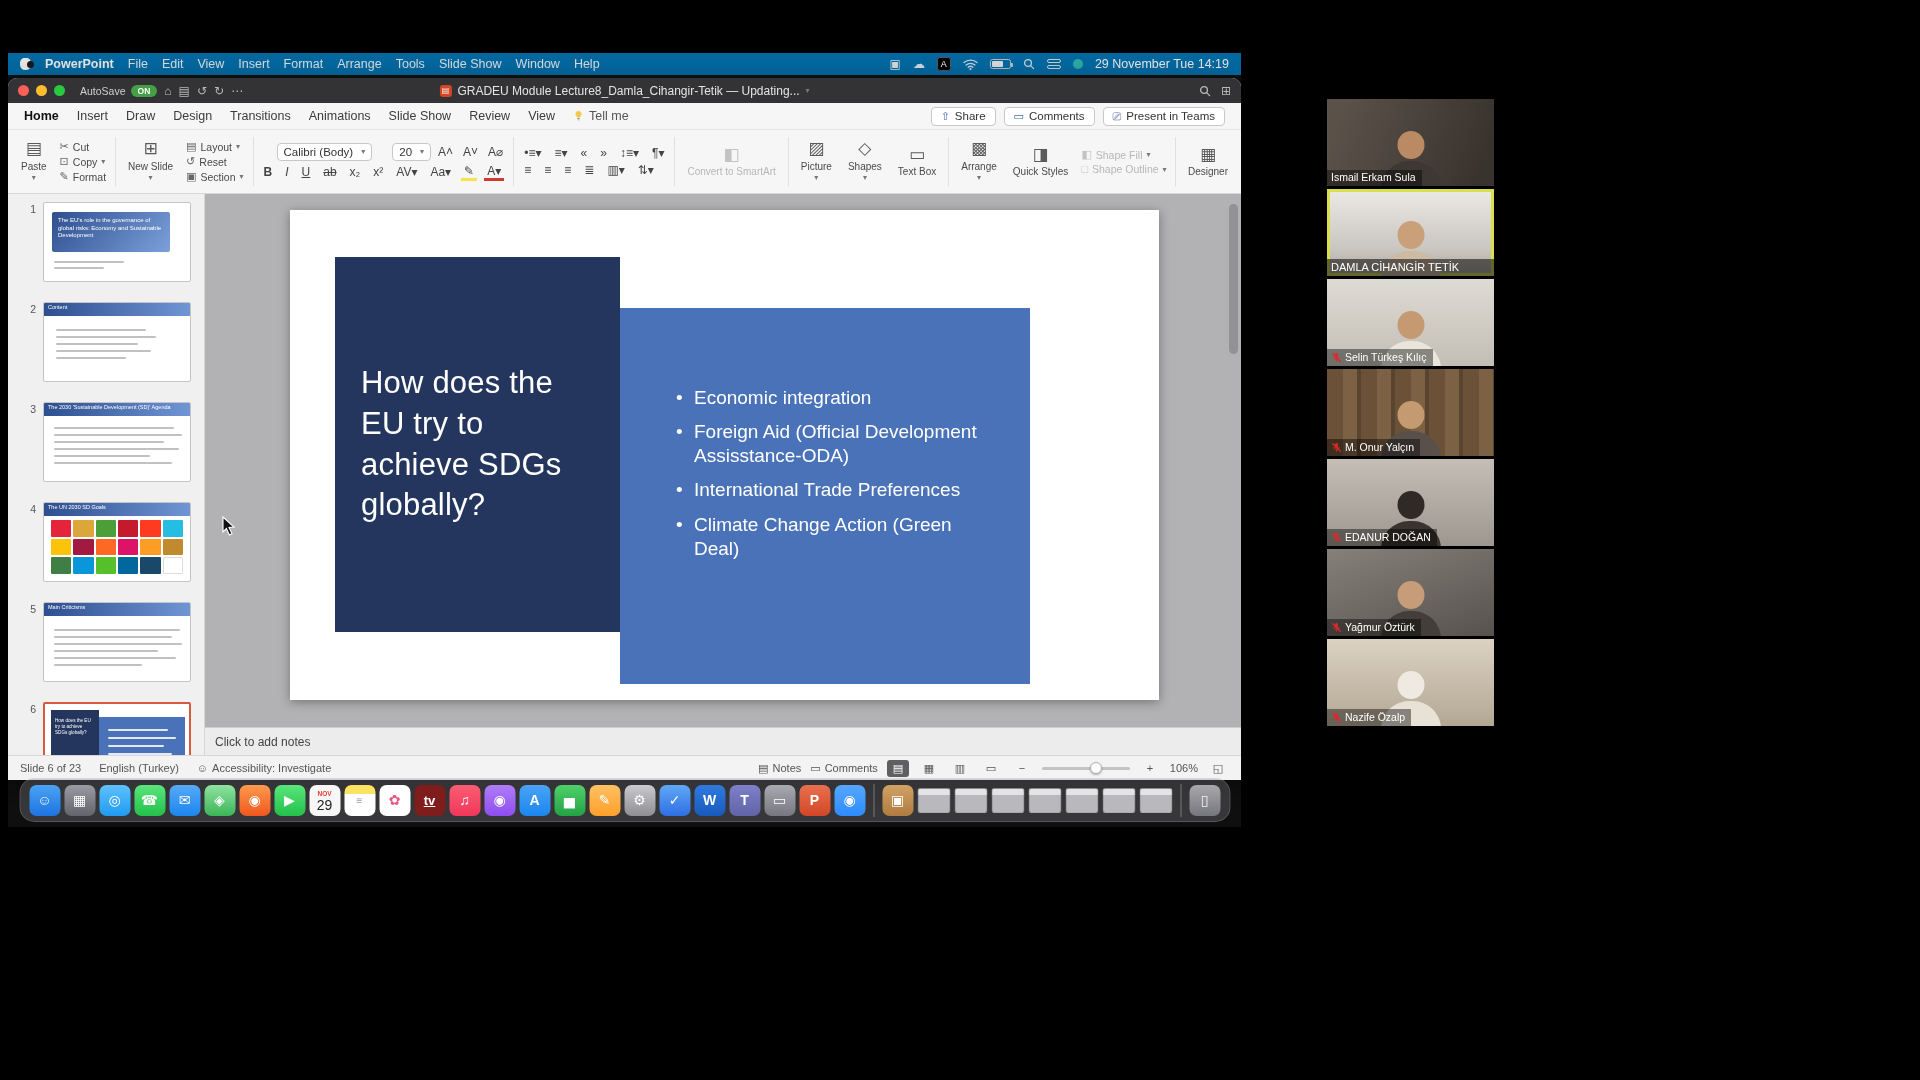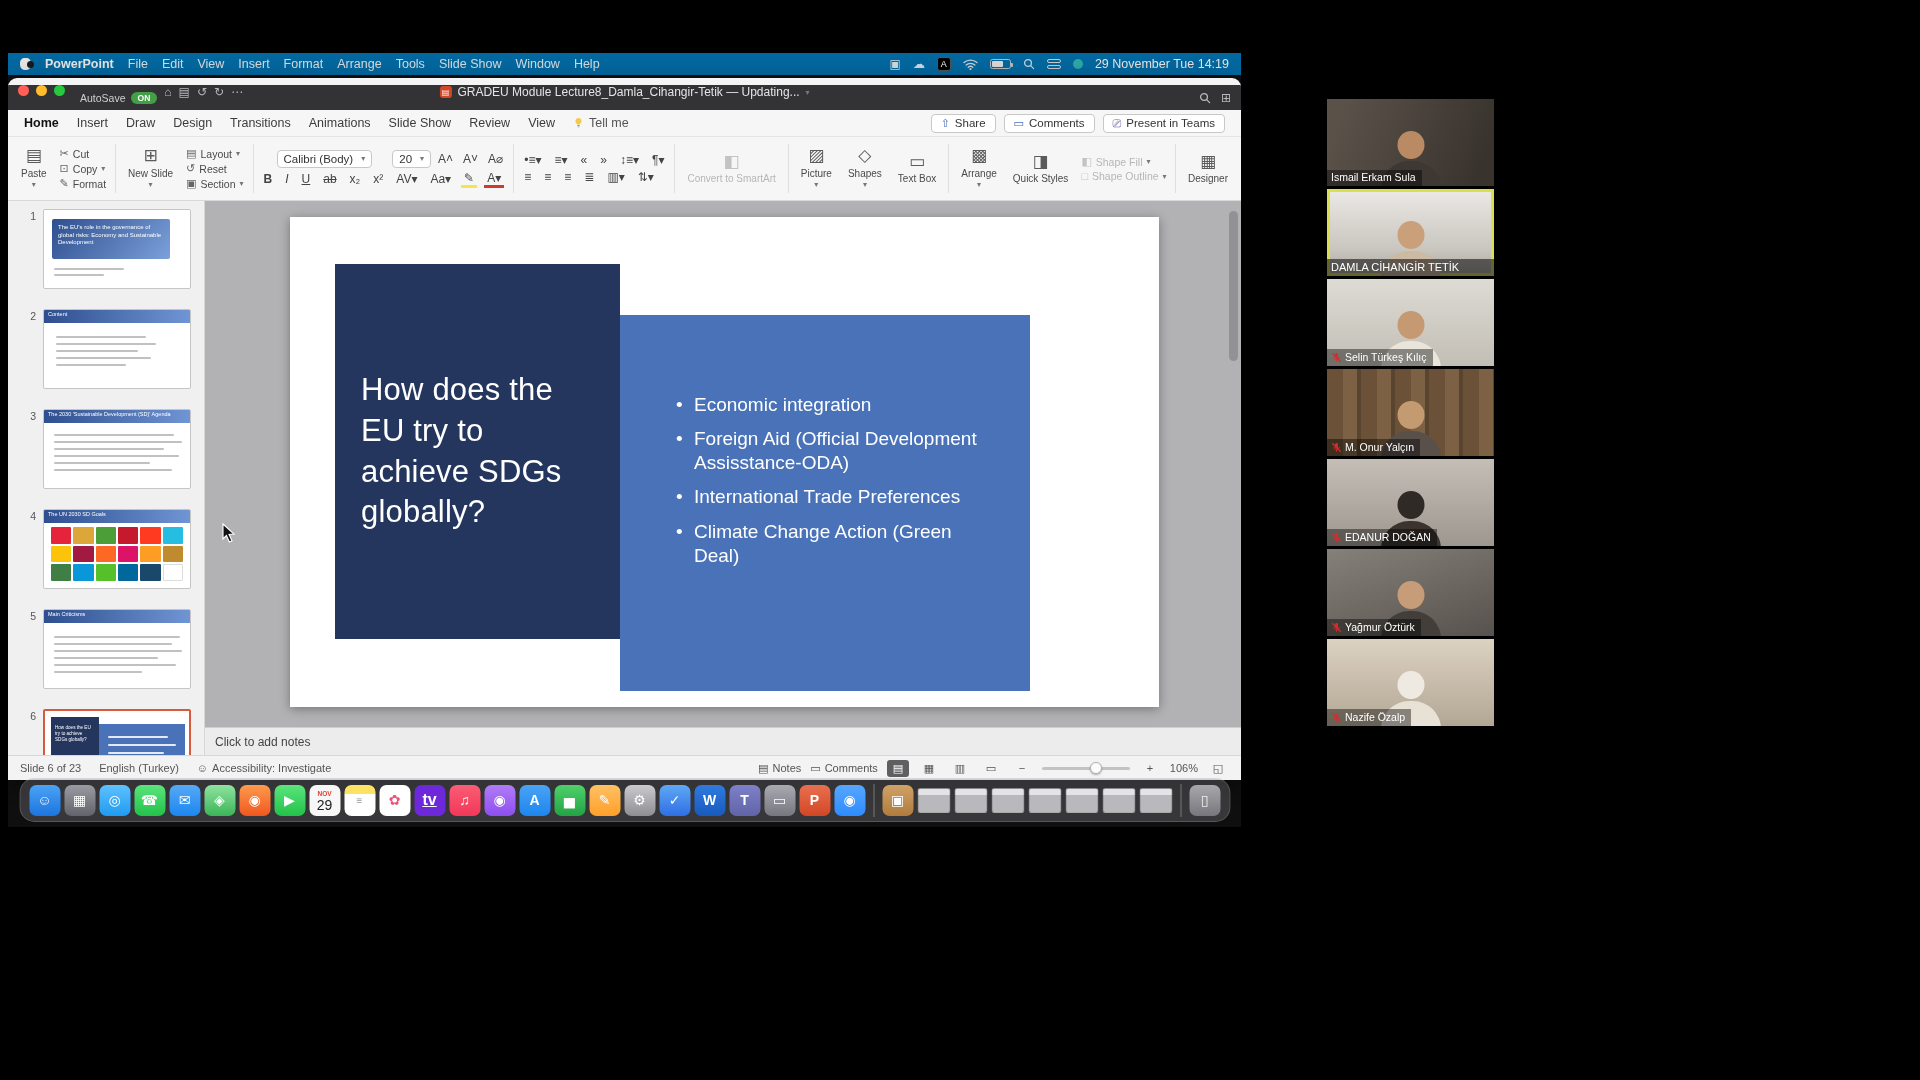--- a/index.html
+++ b/index.html
@@ -21,21 +21,21 @@
   .battery{width:21px;height:10px;border:1px solid #bbb;border-radius:2.5px;position:relative;}
   .battery::before{content:"";position:absolute;left:1px;top:1px;bottom:1px;width:60%;background:#dadada;border-radius:1px;}
   .battery::after{content:"";position:absolute;right:-3px;top:2.5px;width:2px;height:4px;background:#bbb;border-radius:0 1px 1px 0;}
   .cc-ic{display:flex;flex-direction:column;gap:2px;}
   .cc-ic i{width:14px;height:4px;border:1px solid #ccc;border-radius:2px;display:block;}
   .cam-dot{width:10px;height:10px;border-radius:50%;background:#2ea9a4;}
   .clock{white-space:nowrap;}
 
   
   .window{position:absolute;left:0;top:25px;width:1233px;height:702px;border-radius:9px 9px 0 0;overflow:hidden;display:flex;flex-direction:column;box-shadow:0 12px 34px rgba(0,0,0,.55);background:#f5f4f4;}
-  .titlebar{height:25px;background:#333336;display:flex;gap:7px;padding:0 10px;position:relative;flex:0 0 auto;margin-top:7px;}
+  .titlebar{height:25px;background:#333336;display:flex;align-items:center;gap:7px;padding:0 10px;position:relative;flex:0 0 auto;}
   .tl{width:11px;height:11px;border-radius:50%;}
   .tl.r{background:#ff5f57}.tl.y{background:#febc2e}.tl.g{background:#28c840}
   .as-wrap{display:flex;align-items:center;gap:5px;margin-left:8px;color:#cfcfcf;font-size:10.5px;}
   .as-pill{background:var(--autosave-green,#43a047);color:#fff;font-size:8.5px;font-weight:700;border-radius:8px;padding:1px 7px;}
   .tb-ic{color:#b9b9bc;font-size:12px;}
   .title-center{position:absolute;left:50%;transform:translateX(-50%);display:flex;align-items:center;gap:6px;color:#e4e4e6;font-size:12px;white-space:nowrap;}
   .docic{width:12px;height:12px;border-radius:3px;background:#d24726;color:#fff;font-size:8px;display:flex;align-items:center;justify-content:center;}
   .title-right{margin-left:auto;display:flex;align-items:center;gap:10px;color:#b9b9bc;}
 
   
@@ -112,21 +112,21 @@
   .dicon{width:31px;height:31px;border-radius:7px;display:flex;align-items:center;justify-content:center;color:#fff;font-size:14px;flex:0 0 auto;position:relative;}
   .dk-finder{background:linear-gradient(#4aa3f5,#1d74e0)}.dk-launchpad{background:linear-gradient(#9a9aa2,#63636b)}
   .dk-safari{background:linear-gradient(#5fc1ff,#1f9bf0)}.dk-messages{background:linear-gradient(#59e57b,#23c14a)}
   .dk-mail{background:linear-gradient(#56a9f7,#1c86ef)}.dk-maps{background:linear-gradient(#8fe3a0,#3cb458)}
   .dk-firefox{background:linear-gradient(#ff9a4d,#f0571f)}.dk-facetime{background:linear-gradient(#59e57b,#23c14a)}
   .dk-cal{background:#f7f7f7;flex-direction:column;gap:0;}
   .dk-cal .mo{color:#e23b2e;font-size:6.5px;font-weight:700;line-height:1;margin-top:3px;}
   .dk-cal .dy{color:#222;font-size:14px;line-height:1;}
   .dk-notes{background:linear-gradient(#fde364 30%,#fff 30%);color:#999;font-size:10px;}
   .dk-photos{background:#fff;color:#e8537a;}
-  .dk-tv{background:#6d28d9;font-size:16px;font-weight:700;text-decoration:underline;}
+  .dk-tv{background:#7f1d1d;font-size:13px;font-weight:700;text-decoration:underline;}
   .dk-music{background:linear-gradient(#fb5c74,#f2385a)}.dk-podcasts{background:linear-gradient(#b07cf7,#8e4ef0)}
   .dk-appstore{background:linear-gradient(#4aa3f5,#1c86ef);font-weight:700;}
   .dk-charts{background:linear-gradient(#4fd06a,#23a344)}.dk-pencil{background:linear-gradient(#ffc163,#ff9f2a)}
   .dk-settings{background:linear-gradient(#c9c9ce,#8e8e93)}.dk-shield{background:linear-gradient(#5fa8f5,#2f6fe4)}
   .dk-word{background:linear-gradient(#2f7ae0,#185abd);font-weight:700;}
   .dk-teams{background:linear-gradient(#7e80c9,#6264a7);font-weight:700;}
   .dk-rdp{background:linear-gradient(#a9a9b2,#77777f)}
   .dk-ppt{background:linear-gradient(#e8704f,#d24726);font-weight:700;}
   .dk-zoom{background:linear-gradient(#57a6ff,#2d8cff)}
   .dk-pkg{background:linear-gradient(#d0a266,#b07b3e)}

